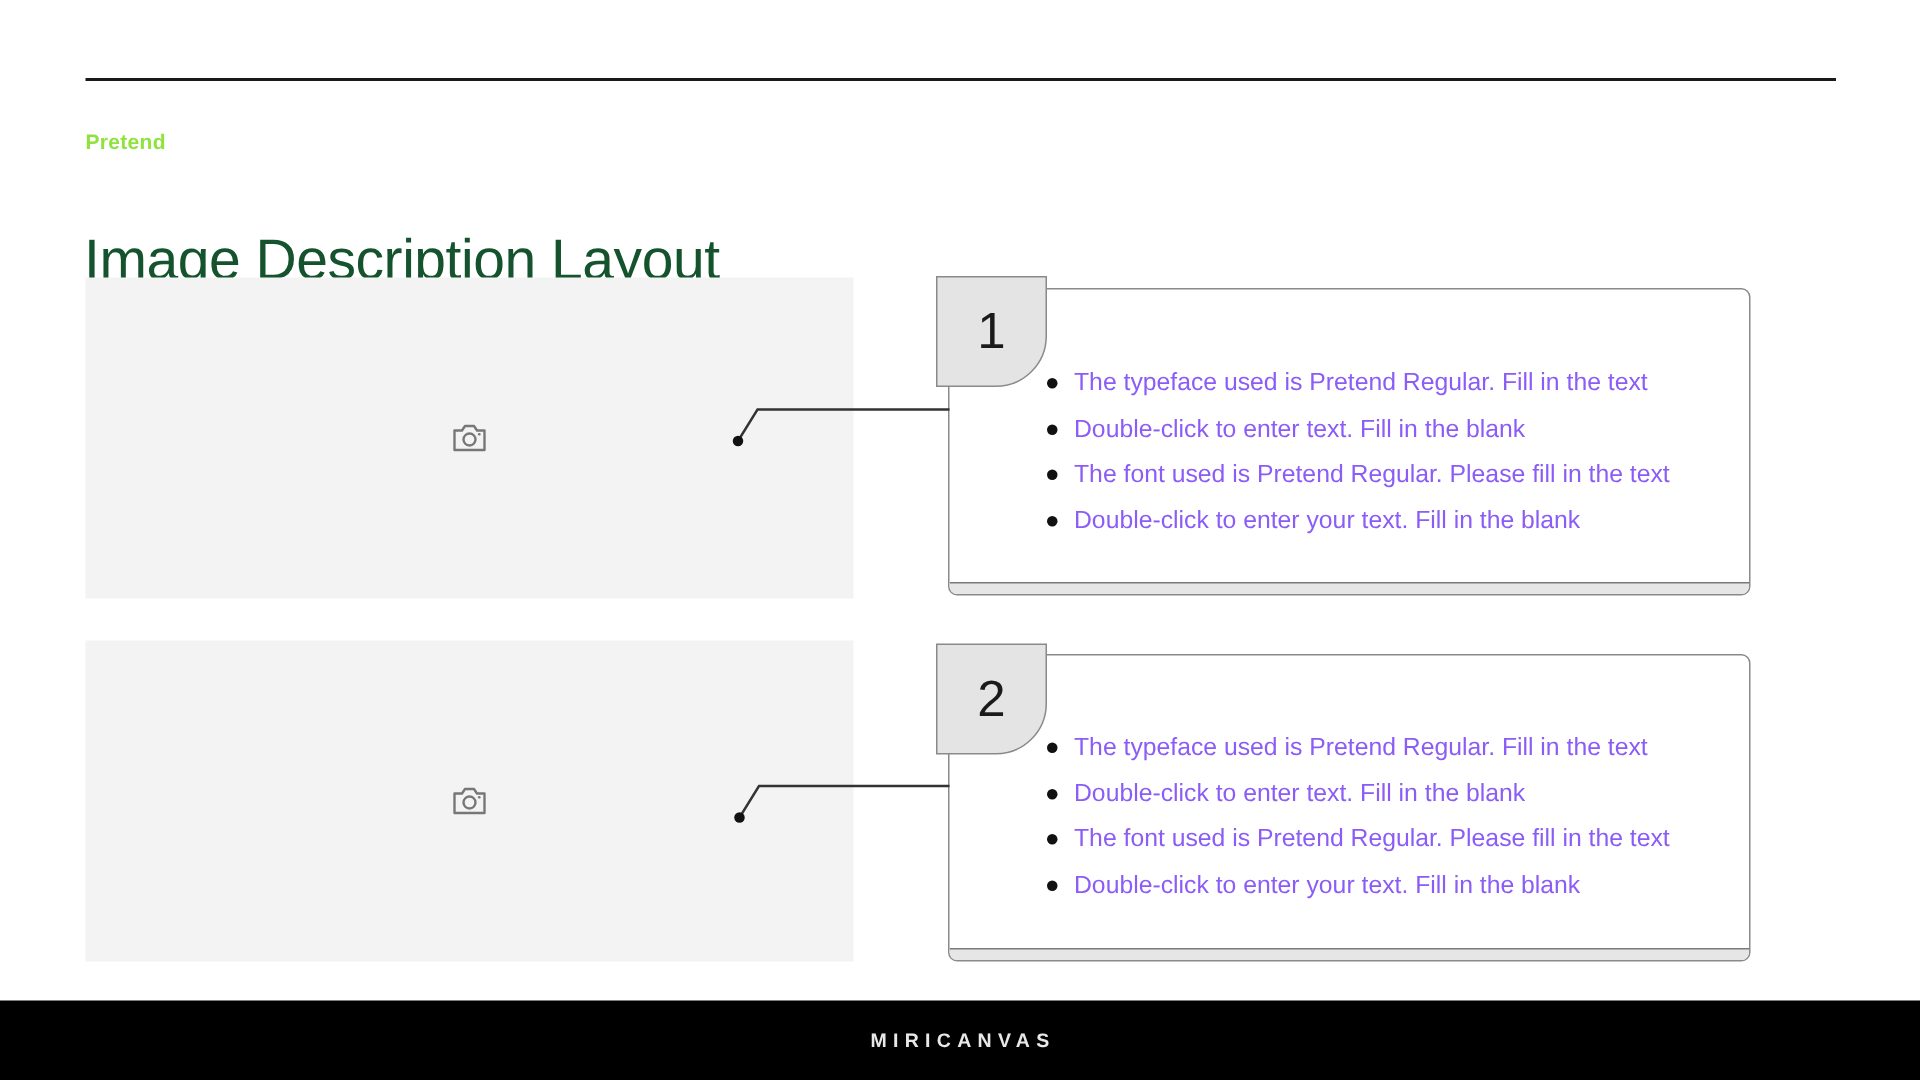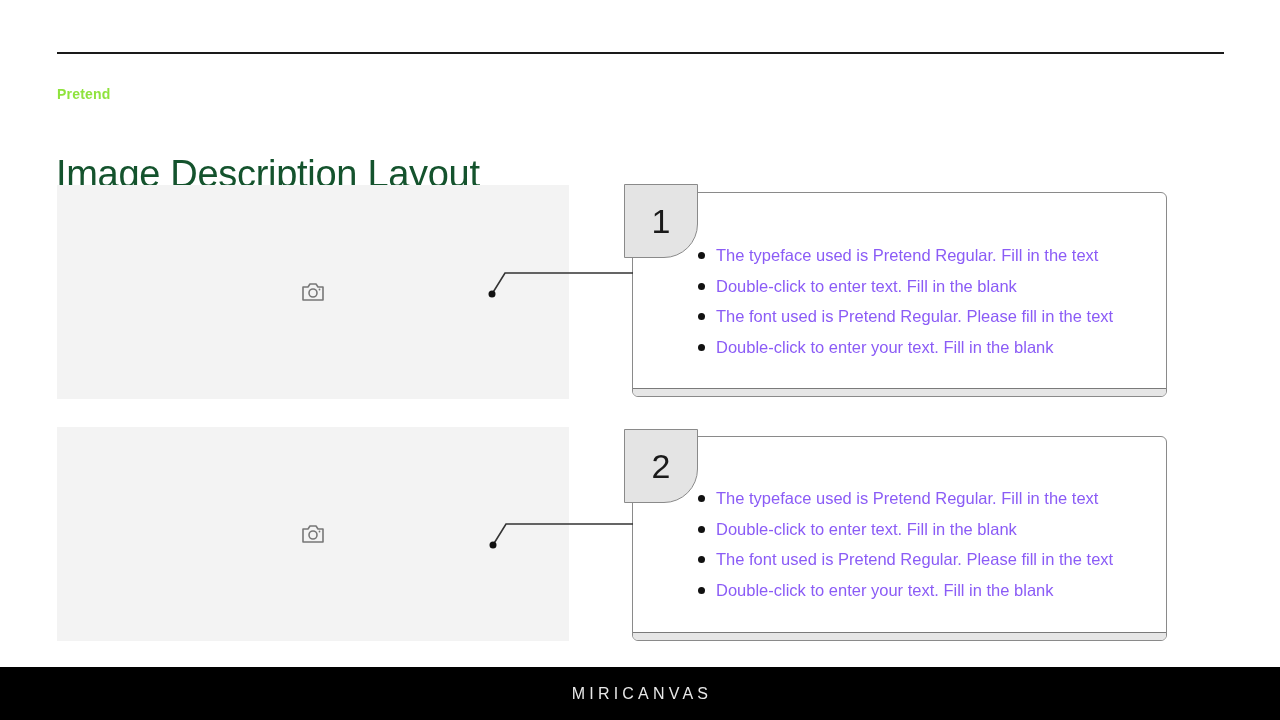--- a/index.html
+++ b/index.html
@@ -33,21 +33,21 @@
     .bullets { position: absolute; left: 697px; list-style: none; z-index: 3; }
     .bullets.l1 { top: 244px; }
     .bullets.l2 { top: 487px; }
     .bullets li { position: relative; padding-left: 19px; height: 30.5px; line-height: 22px;
                   font-size: 16.5px; color: #8b5cf6; white-space: nowrap; }
     .bullets li::before { content: ""; position: absolute; left: 1px; top: 8px; width: 7px; height: 7px;
                           border-radius: 50%; background: #111; }
 
     .footer { position: absolute; left: 0; top: 667px; width: 1280px; height: 53px; background: #000;
               display: flex; align-items: center; justify-content: center; }
-    .brand { color: #e8e8e8; font-size: 16px; letter-spacing: 4.2px; padding-left: 4px; }
+    .brand { color: #e8e8e8; font-size: 13px; letter-spacing: 4.2px; padding-left: 4px; font-weight: bold; }
   </style>
 </head>
 <body>
 
 <div class="top-rule"></div>
 <div class="keyword">Pretend</div>
 <h1 class="title">Image Description Layout</h1>
 
 <div class="image-placeholder p1">
   <svg class="camera" viewBox="0 0 24 20">

